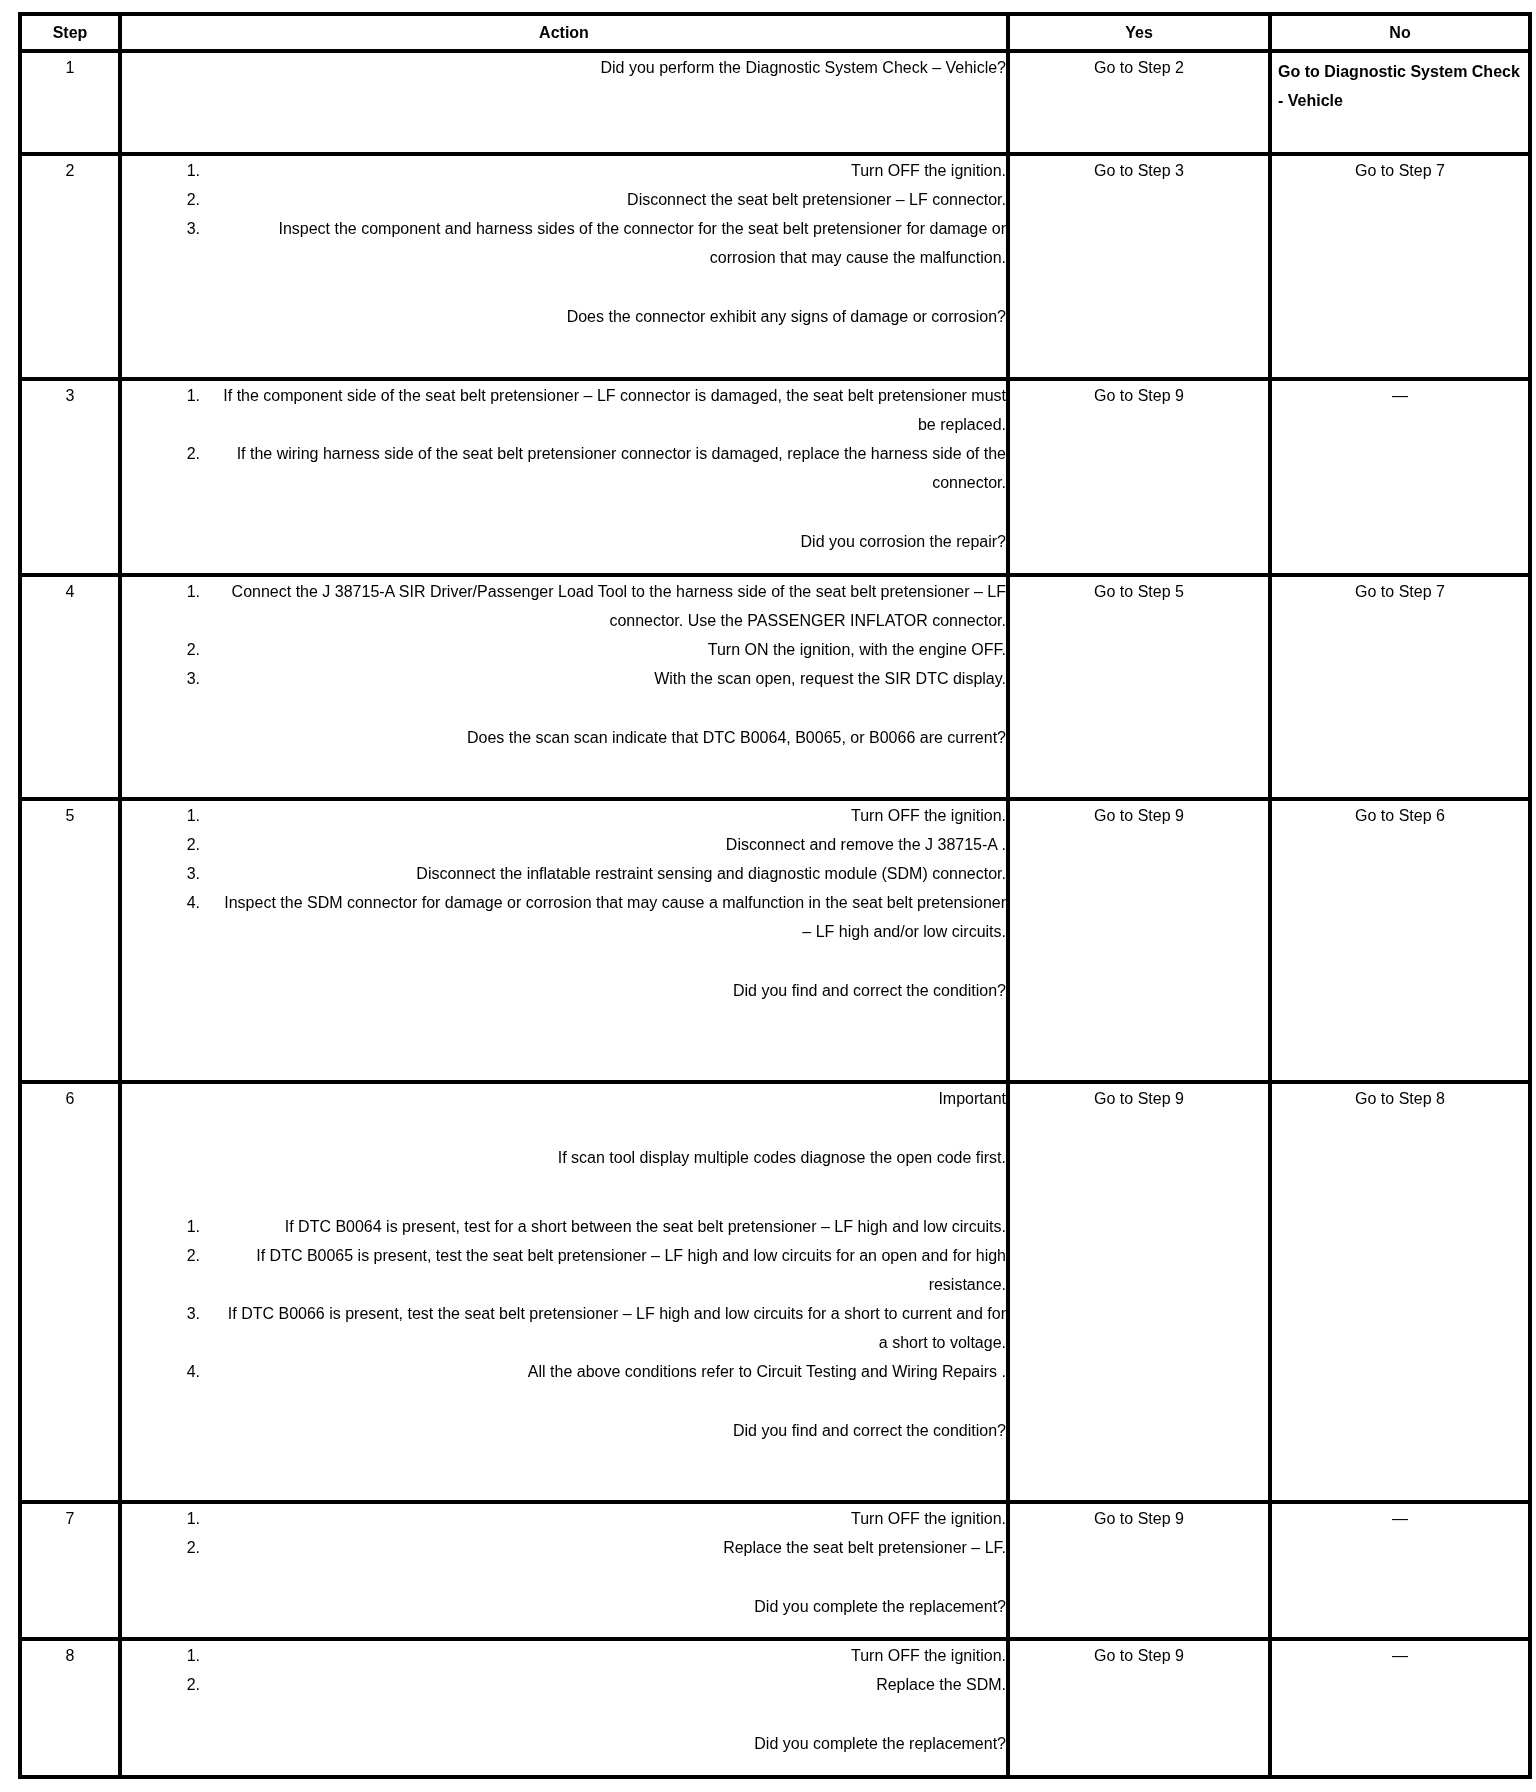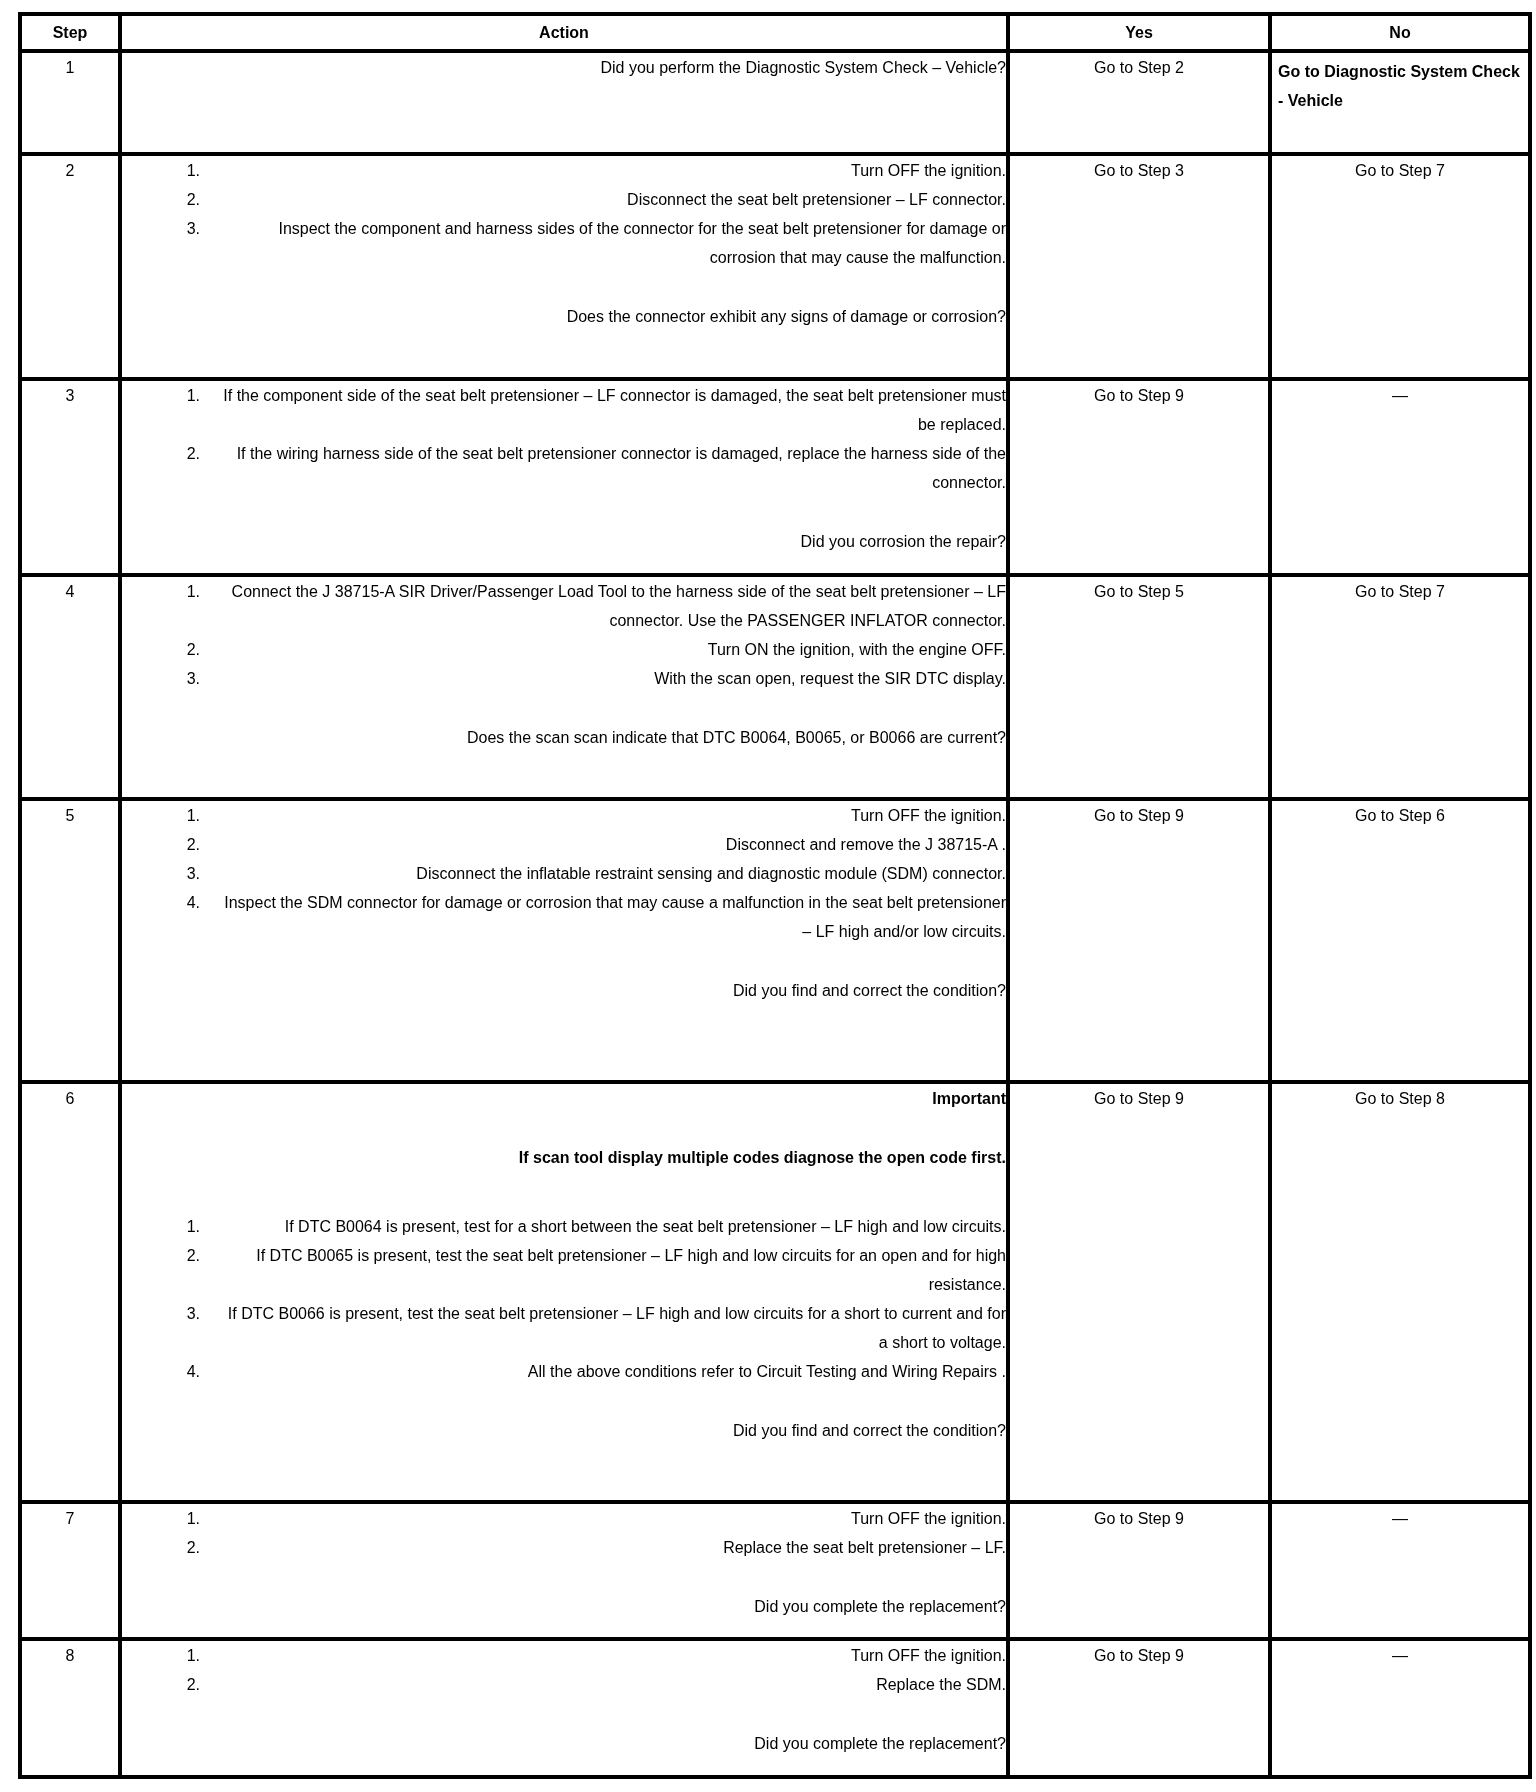--- a/index.html
+++ b/index.html
@@ -12,21 +12,21 @@
   table.diag th, table.diag td { border: 4px solid #000; padding: 0; vertical-align: top; }
   table.diag th { font-weight: bold; text-align: center; height: 33px; line-height: 33px; }
   td.step { text-align: center; vertical-align: middle; }
   td.action { padding: 4px 6px 2px 6px; text-align: right; }
   td.yes, td.no { text-align: center; vertical-align: bottom; padding-bottom: 2px; }
   td.no.left { text-align: left; padding-left: 6px; vertical-align: top; padding-top: 4px; font-weight: bold; }
   ol.steps { margin: 0; padding-left: 100px; list-style: none; }
   ol.steps li { position: relative; }
   ol.steps li .num { position: absolute; left: -52px; width: 30px; }
   .question { }
-  .important { font-weight: bold; }
+  .important { font-weight: normal; }
 </style>
 </head>
 <body>
 
 <table class="diag">
   <colgroup>
     <col style="width:100px">
     <col style="width:888px">
     <col style="width:262px">
     <col style="width:260px">

